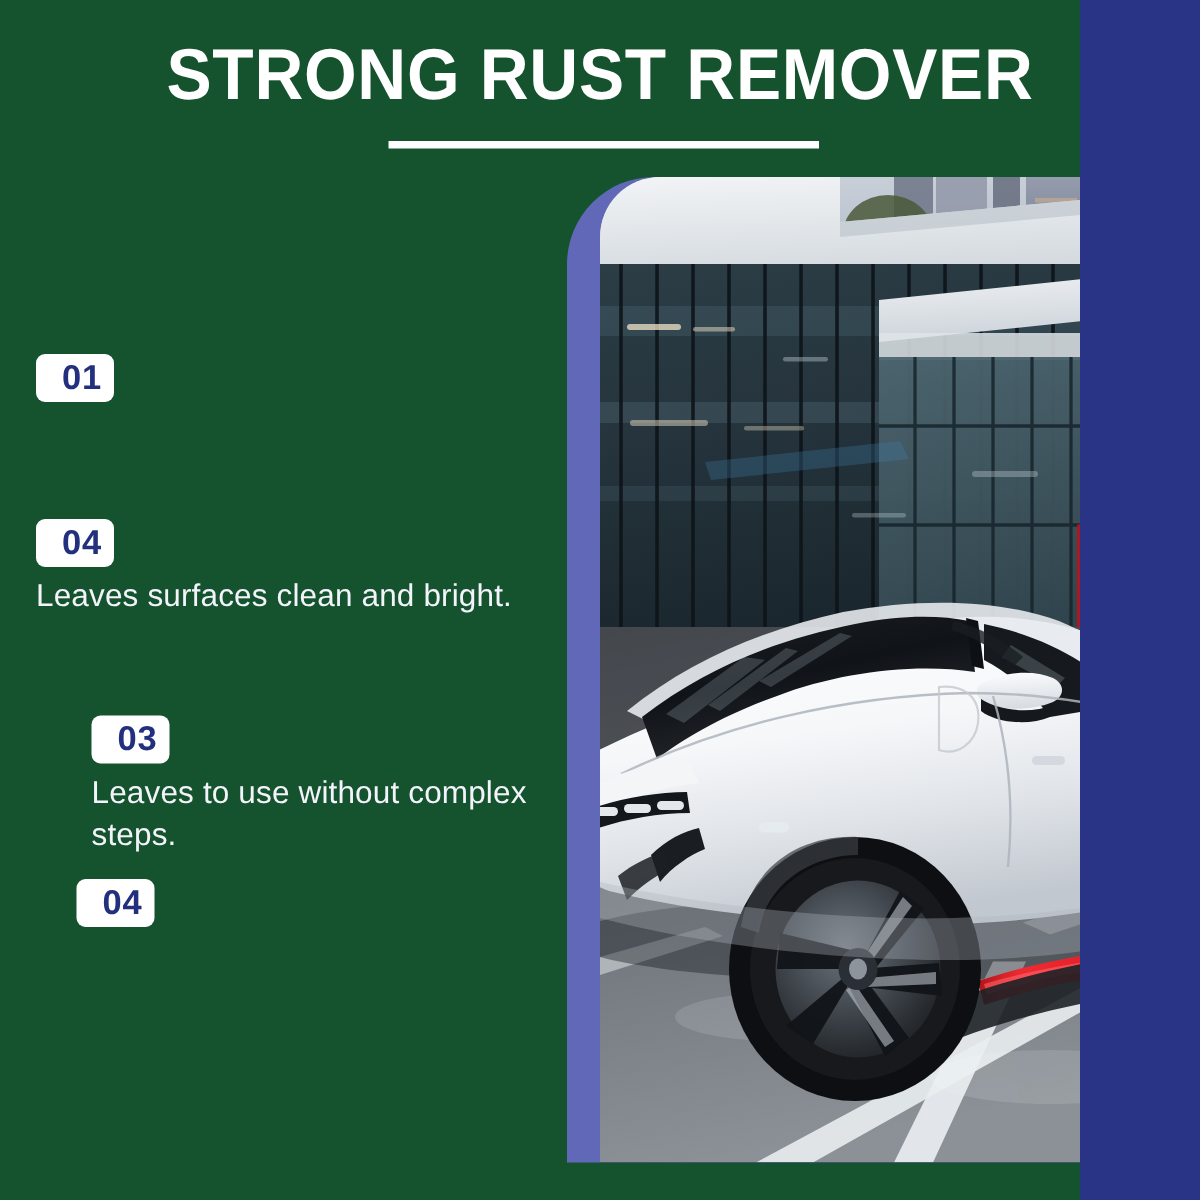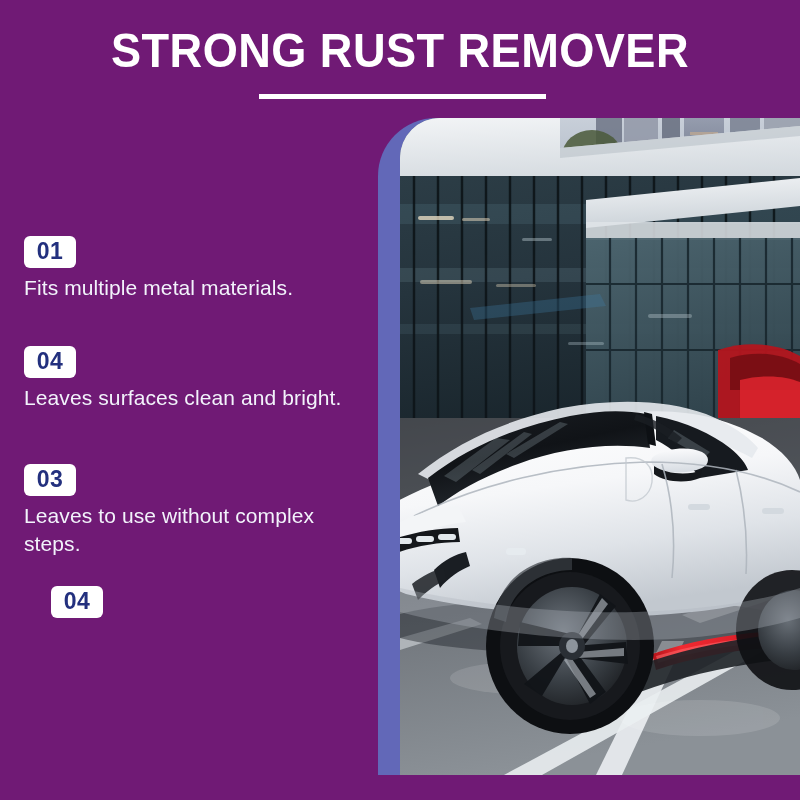--- a/index.html
+++ b/index.html
@@ -9,23 +9,23 @@
   }
   body {
     width: 800px;
     height: 800px;
     overflow: hidden;
     font-family: "Liberation Sans", sans-serif;
     background: #2a3487;
   }
   #poster {
     position: relative;
-    width: 800px;
+    width: 720px;
     height: 800px;
-    background: #701a75;
+    background: #14532d;
     overflow: hidden;
   }
 
   
   #header {
     position: absolute;
     left: 0;
     top: 0;
     width: 800px;
     height: 118px;
@@ -62,34 +62,34 @@
     top: 236px;
     width: 350px;
   }
   .feature-item {
     position: absolute;
     left: 0;
     width: 350px;
   }
   .feature-item.i0 { top: 0px; }
   .feature-item.i1 { top: 110px; }
-  .feature-item.i2 { top: 228px; }
+  .feature-item.i2 { top: 241px; margin-left: 37px; }
   .feature-item.i3 { top: 350px; margin-left: 27px; }
 
   .feature-badge {
     display: inline-block;
     min-width: 36px;
     padding: 3px 8px 4px 8px;
     background: #ffffff;
     color: #23307e;
     border-radius: 6px;
     font-size: 23px;
     font-weight: 700;
     line-height: 25px;
-    text-align: center;
+    text-align: right;
     letter-spacing: 0.5px;
   }
   .feature-text {
     margin-top: 6px;
     color: #f2f3fb;
     font-size: 21px;
     font-weight: 400;
     line-height: 28px;
     letter-spacing: 0.1px;
     max-width: 342px;
@@ -129,21 +129,20 @@
 
   <div id="header">
     <div id="poster-title">STRONG RUST REMOVER</div>
     <div id="title-divider"></div>
   </div>
 
   <div id="features">
 
     <div class="feature-item i0">
       <div class="feature-badge">01</div>
-      <div class="feature-text">Fits multiple metal materials.</div>
     </div>
 
     <div class="feature-item i1">
       <div class="feature-badge">04</div>
       <div class="feature-text">Leaves surfaces clean and bright.</div>
     </div>
 
     <div class="feature-item i2">
       <div class="feature-badge">03</div>
       <div class="feature-text">Leaves to use without complex steps.</div>

